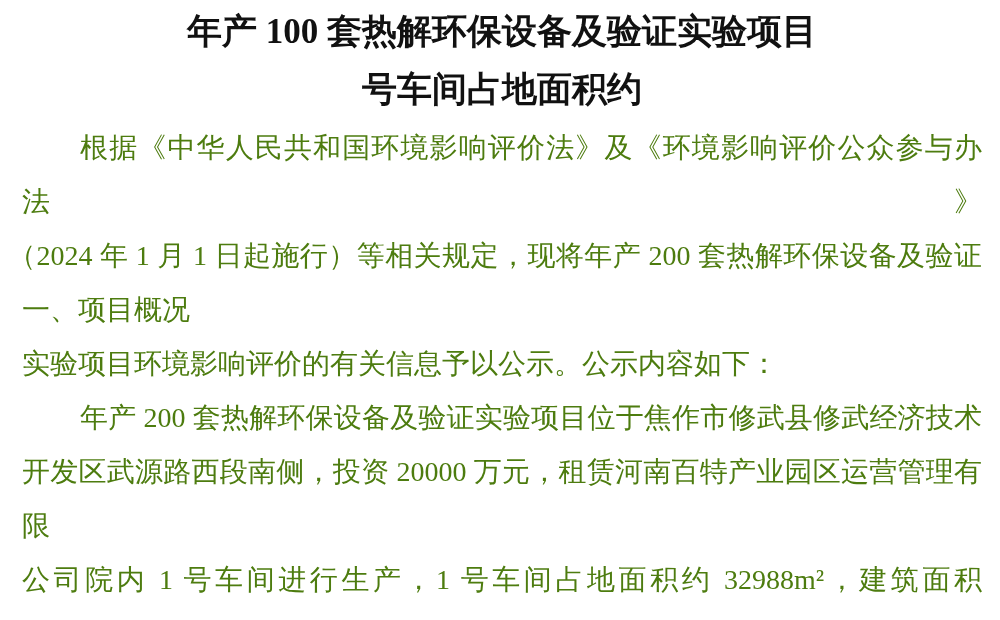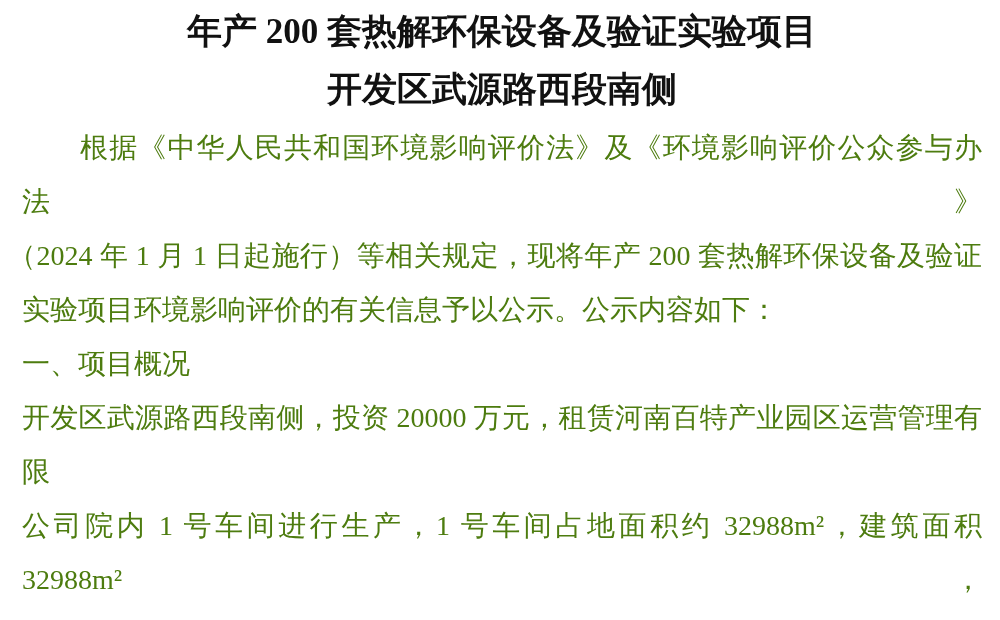--- a/index.html
+++ b/index.html
@@ -45,33 +45,34 @@
   }
   .body-line.hang {
     margin-left: -14px;
   }
 </style>
 </head>
 <body>
 
 <div class="page">
 
-  <h1 class="title-line">年产 200 套热解环保设备及验证实验项目</h1>
+  <h1 class="title-line">年产 100 套热解环保设备及验证实验项目</h1>
 
-  <h1 class="title-line">开发区武源路西段南侧</h1>
+  <h1 class="title-line">号车间占地面积约</h1>
 
   <div class="doc-body">
 
     <div class="body-line indent">根据《中华人民共和国环境影响评价法》及《环境影响评价公众参与办法》</div>
 
     <div class="body-line hang">（2024 年 1 月 1 日起施行）等相关规定，现将年产 200 套热解环保设备及验证</div>
 
+    <div class="body-line lastline">一、项目概况</div>
+
     <div class="body-line lastline">实验项目环境影响评价的有关信息予以公示。公示内容如下：</div>
 
-    <div class="body-line lastline">一、项目概况</div>
-
+    <div class="body-line indent">年产 200 套热解环保设备及验证实验项目位于焦作市修武县修武经济技术</div>
 
     <div class="body-line">开发区武源路西段南侧，投资 20000 万元，租赁河南百特产业园区运营管理有限</div>
 
     <div class="body-line">公司院内 1 号车间进行生产，1 号车间占地面积约 32988m²，建筑面积 32988m²，</div>
 
   </div>
 </div>
 
 </body></html>

